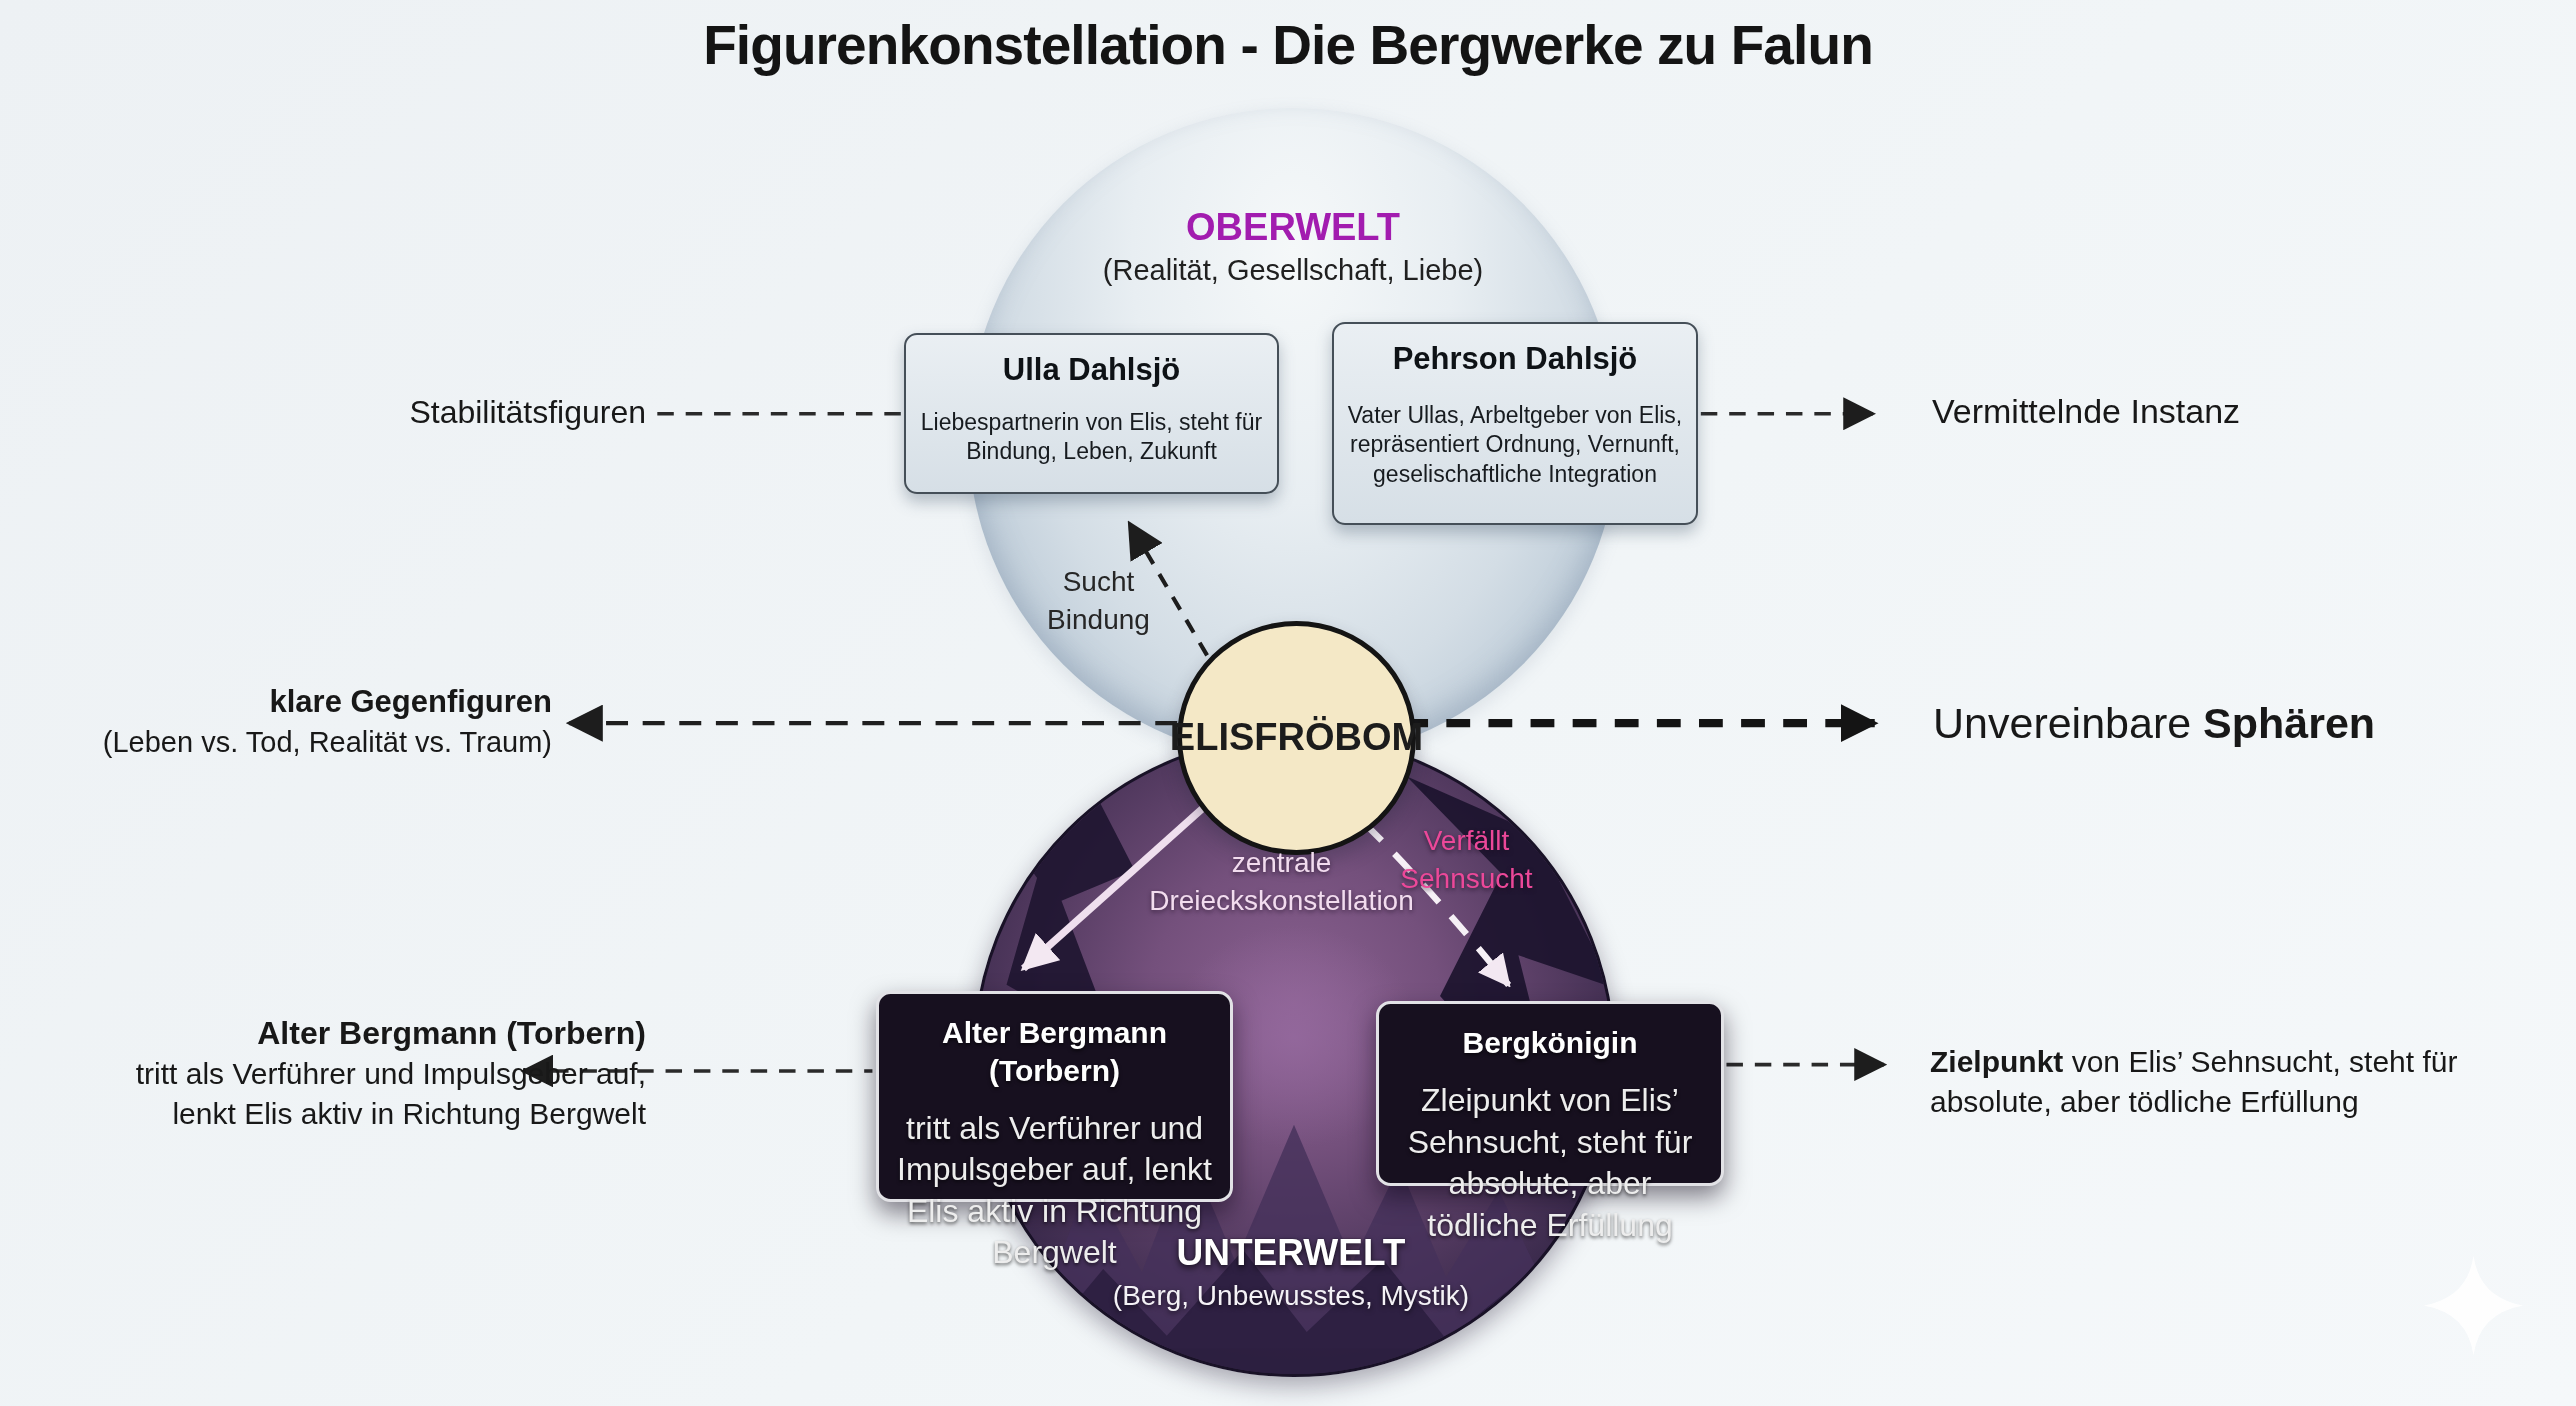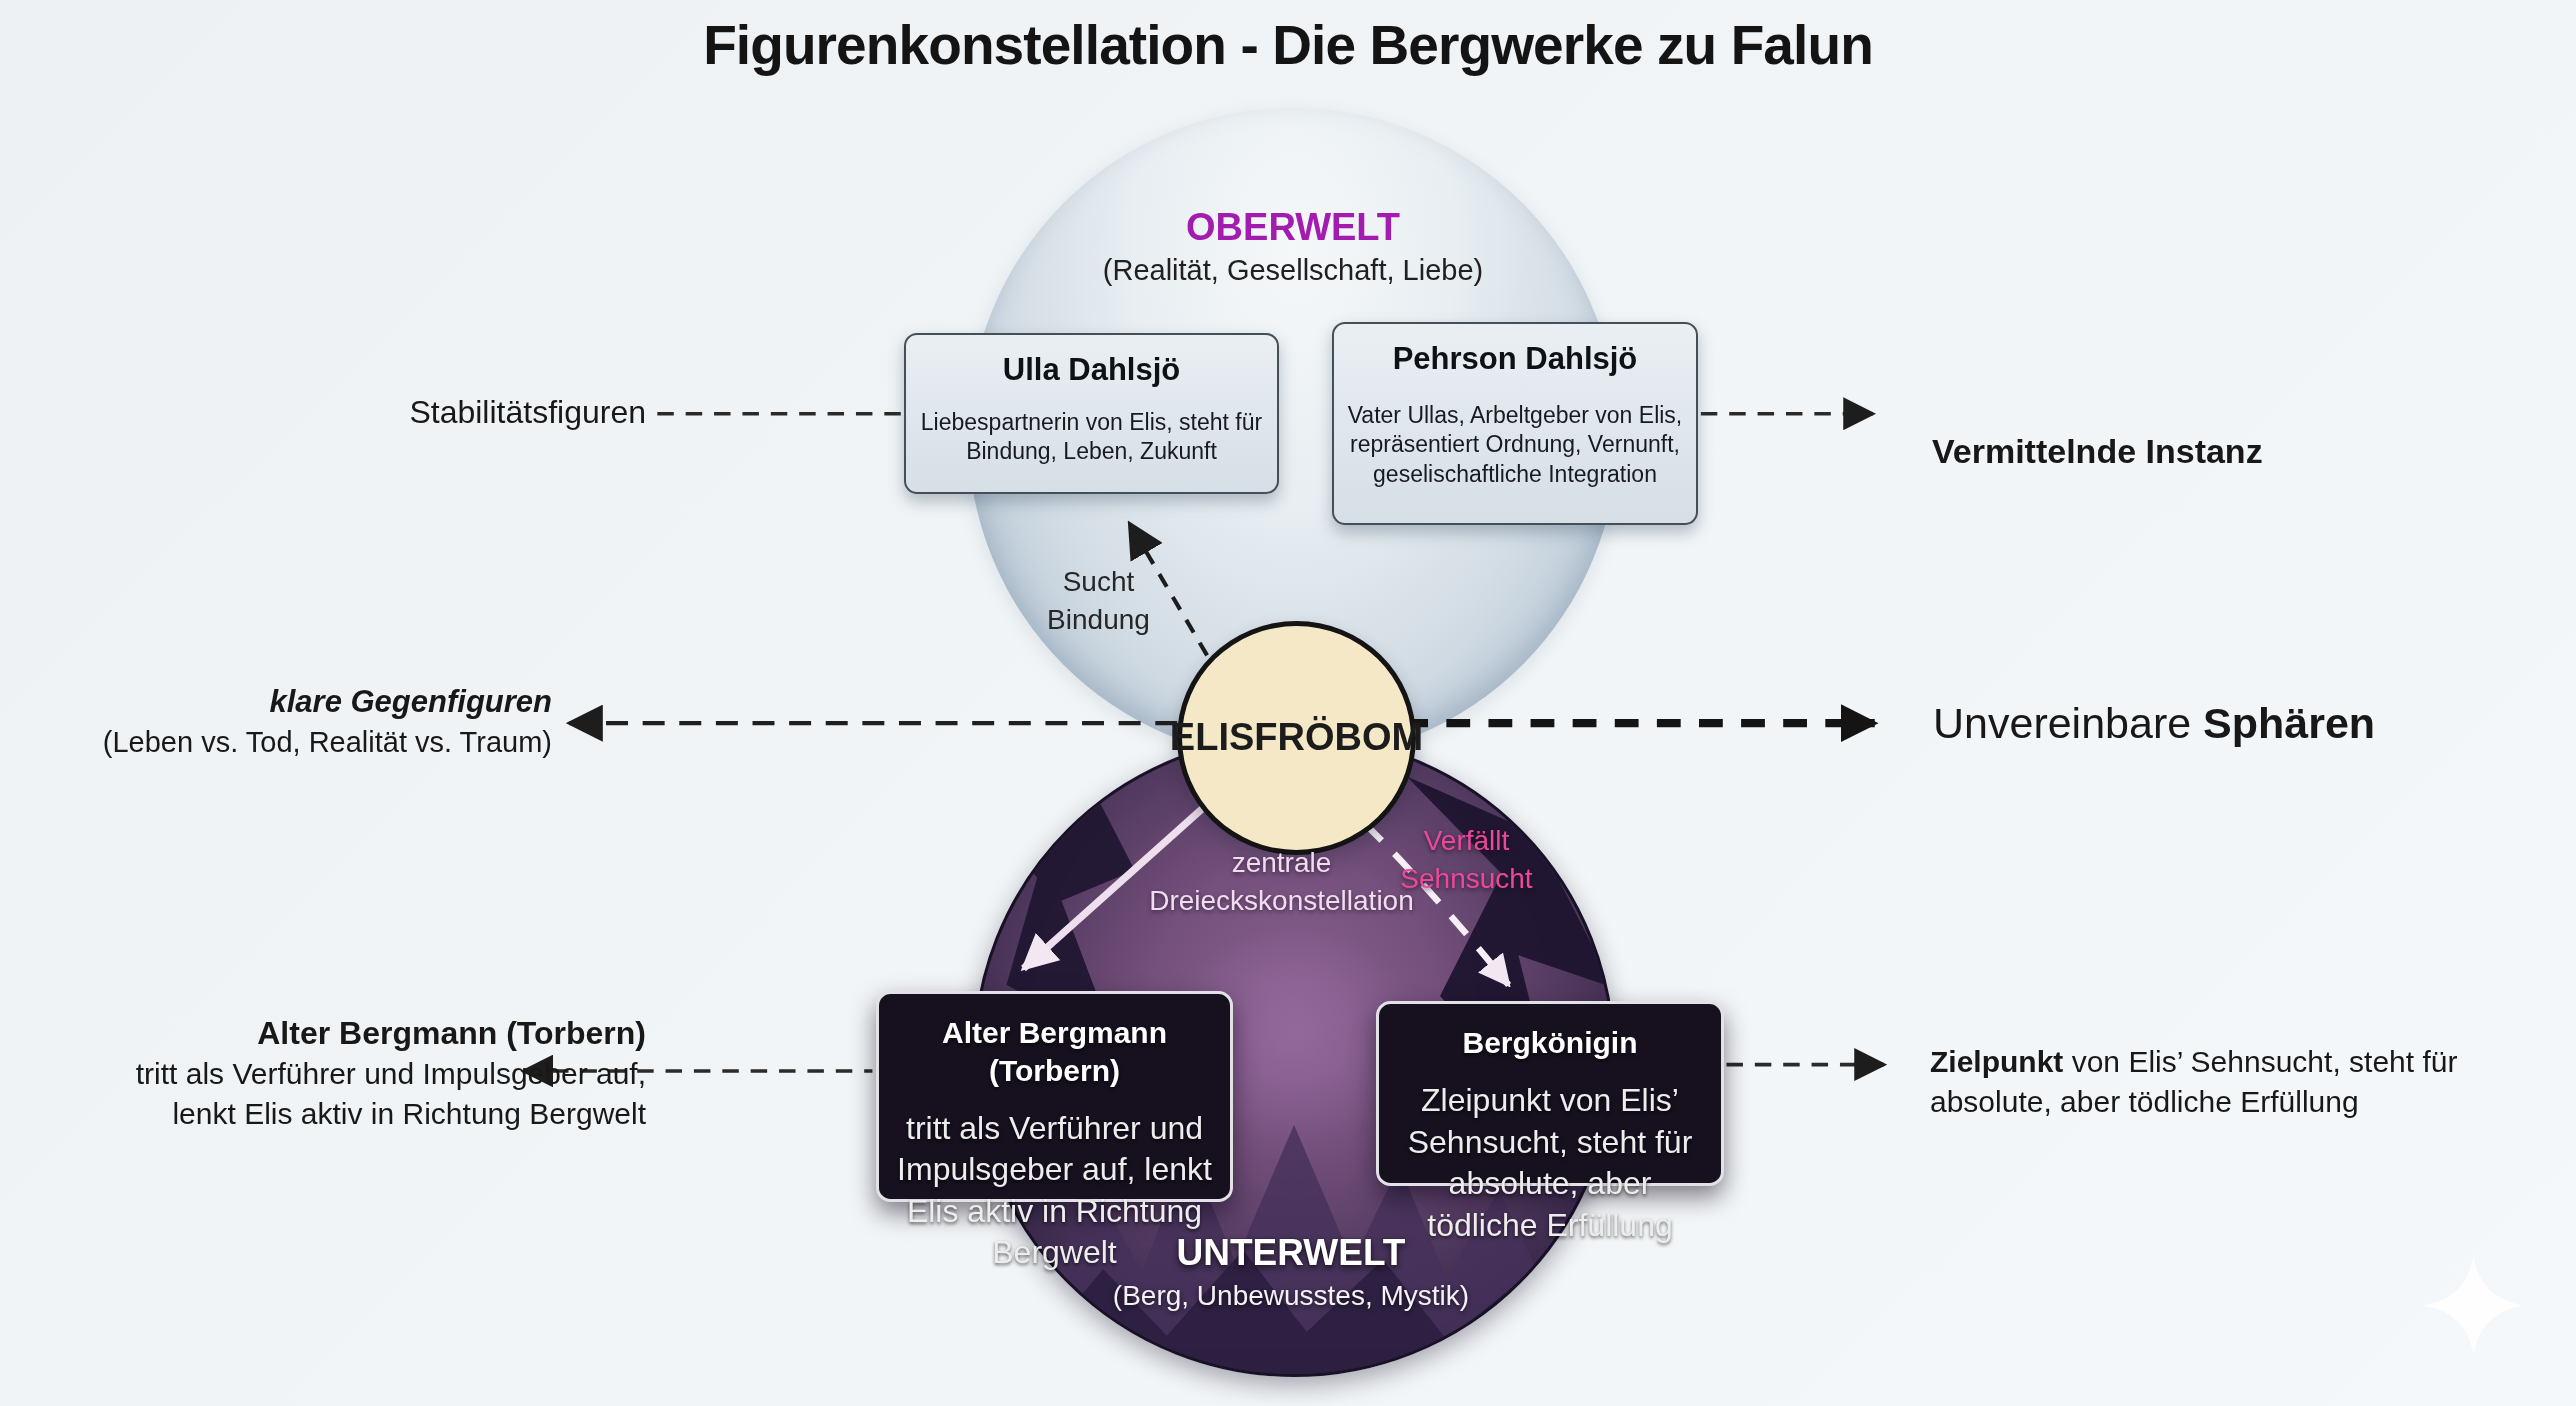--- a/index.html
+++ b/index.html
@@ -65,23 +65,23 @@
     padding:13px 16.5px;box-sizing:border-box;color:#fff;}
   .db-title{font-size:30px;font-weight:700;color:#fff;line-height:1.25;margin-top:7.3px;
     text-shadow:0 1.8px 3.7px rgba(0,0,0,.6);}
   .db-body{font-size:32px;color:#ededed;line-height:1.3;margin-top:18.3px;text-shadow:0 1.8px 3.7px rgba(0,0,0,.6);}
   .box-bergmann{left:876px;top:991px;width:357px;height:211px;}
   .box-koenigin{left:1376px;top:1001px;width:348px;height:185px;}
 
   
   .ann{z-index:6;color:#181818;}
   .stab{left:137px;top:394px;width:509px;text-align:right;font-size:32px;}
-  .vermittelnde{left:1932px;top:392px;font-size:34px;font-weight:700;margin-top:40px;}
+  .vermittelnde{left:1932px;top:392px;font-size:34px;font-weight:400;}
   .klare{left:92px;top:681px;width:460px;text-align:right;line-height:1.35;}
-  .klare .l1{font-size:31px;font-weight:700;font-style:italic;}
+  .klare .l1{font-size:31px;font-weight:700;}
   .klare .l2{font-size:29px;}
   .unvereinbare{left:1933px;top:699px;font-size:43px;}
   .unvereinbare .bold{font-weight:700;}
   .lb-ann{left:55px;top:1012px;width:591px;text-align:right;line-height:1.32;}
   .lb-ann .l1{font-size:32px;font-weight:700;}
   .lb-ann .l2{font-size:30px;}
   .rb-ann{left:1930px;top:1042px;width:586px;text-align:left;line-height:1.32;font-size:30px;}
   .rb-ann .bold{font-weight:700;}
 
   

